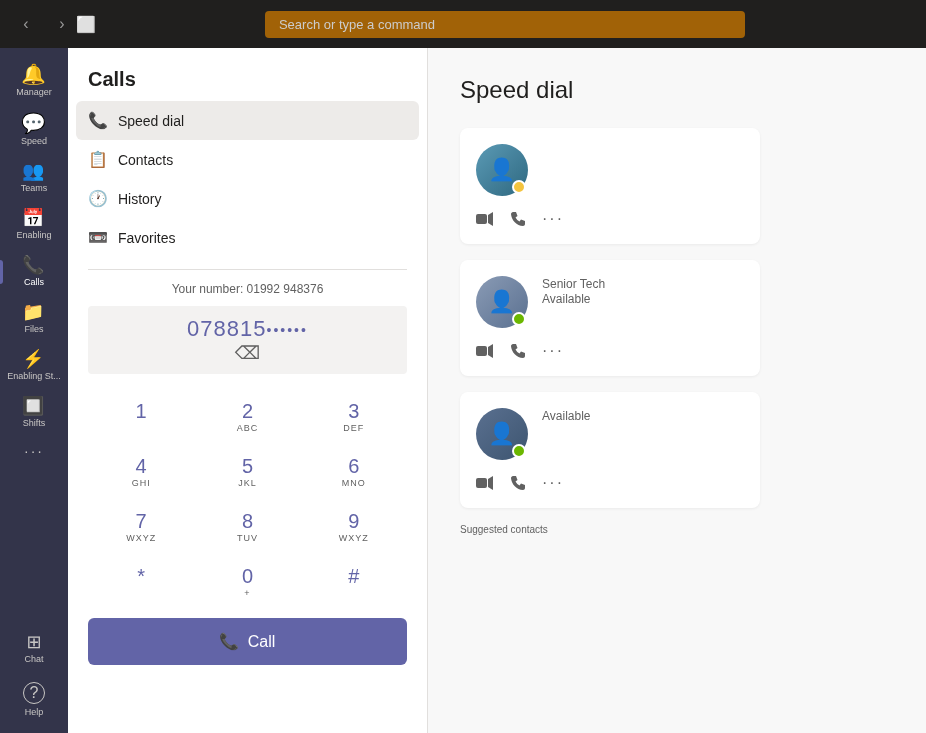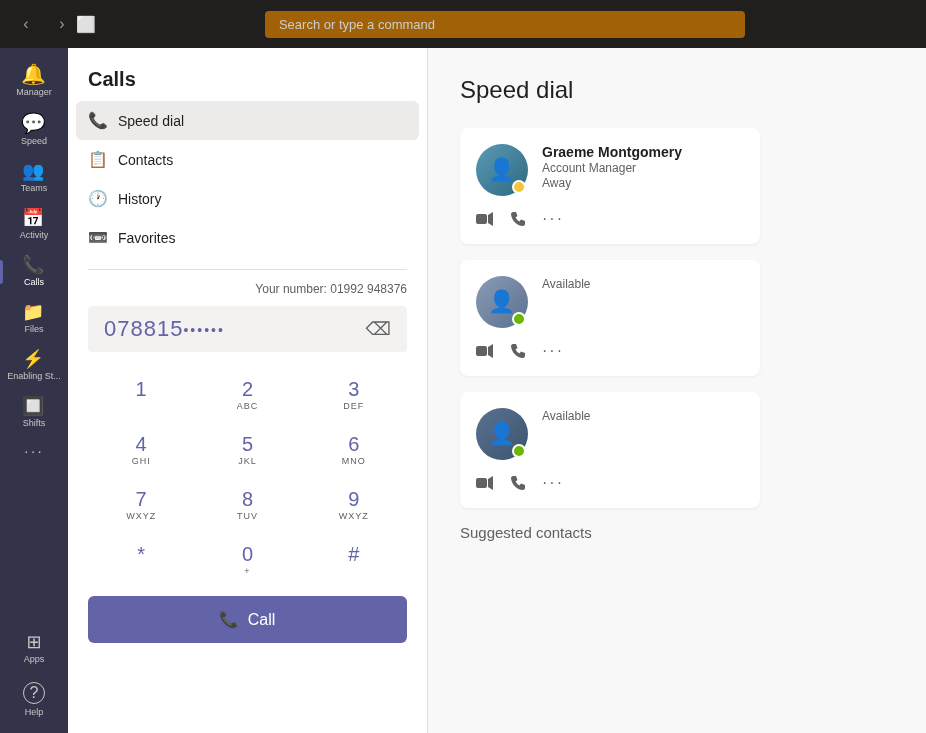--- a/index.html
+++ b/index.html
@@ -109,37 +109,38 @@
     .nav-menu-item.active { background: #edebe9; font-weight: 500; }
     .nav-menu-icon { font-size: 16px; color: #616161; }
 
     .divider { height: 1px; background: #e1dfdd; margin: 12px 20px; }
 
     
     .dialpad-area {
       flex: 1;
       display: flex;
       flex-direction: column;
-      align-items: flex-end;
+      align-items: center;
       padding: 0 20px 18px;
     }
     .your-number { font-size: 12px; color: #616161; margin-bottom: 10px; }
     .phone-input {
       width: 100%;
       background: #f3f2f1;
       border: none;
       border-radius: 4px;
       padding: 10px 16px;
       font-size: 22px;
       color: #201f1e;
       text-align: left;
       display: flex;
       align-items: center;
       justify-content: space-between;
       margin-bottom: 16px;
+      flex-direction: column;
     }
     .phone-input-text { color: #6264a7; font-size: 22px; letter-spacing: 1px; }
     .backspace-btn { color: #616161; font-size: 18px; cursor: pointer; }
 
     .dialpad-grid {
       display: grid;
       grid-template-columns: repeat(3, 1fr);
       width: 100%;
       gap: 0;
     }
@@ -220,21 +221,21 @@
     .avatar-placeholder {
       width: 52px; height: 52px;
       border-radius: 50%;
       background: #5b8db8;
       display: flex; align-items: center; justify-content: center;
       color: white; font-size: 20px; font-weight: bold;
       flex-shrink: 0;
       position: relative;
     }
 
-    .suggested-label { font-size: 15px; color: #616161; margin-top: 12px; font-weight: 500; }
+    .suggested-label { font-size: 10px; color: #616161; margin-top: 12px; font-weight: 500; }
   </style>
 </head>
 <body>
 
 <div class="top-bar">
   <div class="top-bar-nav">
     <div class="nav-arrow">‹</div>
     <div class="nav-arrow">›</div>
   </div>
   <div class="top-bar-expand">⬜</div>
@@ -253,21 +254,21 @@
     <div class="sidebar-item">
       <span class="sidebar-icon">💬</span>
       <span class="sidebar-label">Speed</span>
     </div>
     <div class="sidebar-item">
       <span class="sidebar-icon" style="font-size:18px;">👥</span>
       <span class="sidebar-label">Teams</span>
     </div>
     <div class="sidebar-item">
       <span class="sidebar-icon" style="font-size:18px;">📅</span>
-      <span class="sidebar-label">Activity</span>
+      <span class="sidebar-label">Enabling</span>
     </div>
     <div class="sidebar-item active">
       <span class="sidebar-icon" style="font-size:18px;">📞</span>
       <span class="sidebar-label">Calls</span>
     </div>
     <div class="sidebar-item">
       <span class="sidebar-icon" style="font-size:18px;">📁</span>
       <span class="sidebar-label">Files</span>
     </div>
     <div class="sidebar-item">
@@ -278,21 +279,21 @@
       <span class="sidebar-icon" style="font-size:18px;">🔲</span>
       <span class="sidebar-label">Shifts</span>
     </div>
     <div class="sidebar-item">
       <span class="sidebar-icon" style="font-size:14px; letter-spacing:2px;">···</span>
     </div>
     <div class="sidebar-spacer"></div>
     <div class="sidebar-bottom">
       <div class="sidebar-item">
         <span class="sidebar-icon" style="font-size:18px;">⊞</span>
-        <span class="sidebar-label">Apps</span>
+        <span class="sidebar-label">Chat</span>
       </div>
       <div class="sidebar-item">
         <span class="sidebar-icon" style="font-size:16px; border:1px solid #c8c6c4; border-radius:50%; width:22px; height:22px; display:flex; align-items:center; justify-content:center;">?</span>
         <span class="sidebar-label">Help</span>
       </div>
     </div>
   </div>
 
   <div class="left-panel">
     <div class="left-panel-header">Calls</div>
@@ -389,25 +390,20 @@
 
 
     <div class="contacts-row">
 
       <div class="contact-card">
         <div class="contact-info">
           <div class="avatar-placeholder avatar-graeme" style="background: linear-gradient(135deg, #5b9ab5 0%, #2e6880 100%);">
             <span style="font-size:22px;">👤</span>
             <div class="status-dot status-away"></div>
           </div>
-          <div class="contact-text">
-            <div class="contact-name">Graeme Montgomery</div>
-            <div class="contact-role">Account Manager</div>
-            <div class="contact-status">Away</div>
-          </div>
         </div>
         <div class="contact-actions">
           <div class="action-btn">
             <svg width="18" height="14" viewBox="0 0 18 14" fill="none" xmlns="http://www.w3.org/2000/svg">
               <rect x="0" y="2" width="11" height="10" rx="2" fill="#616161"></rect>
               <polygon points="12,3 17,0 17,14 12,11" fill="#616161"></polygon>
             </svg>
           </div>
           <div class="action-btn">
             <svg width="16" height="16" viewBox="0 0 16 16" fill="none" xmlns="http://www.w3.org/2000/svg">
@@ -420,20 +416,21 @@
         </div>
       </div>
 
       <div class="contact-card">
         <div class="contact-info">
           <div class="avatar-placeholder" style="background: linear-gradient(135deg, #8a9bb5 0%, #5a7090 100%);">
             <span style="font-size:22px;">👤</span>
             <div class="status-dot status-available"></div>
           </div>
           <div class="contact-text">
+            <div class="contact-role">Senior Tech</div>
             <div class="contact-status">Available</div>
           </div>
         </div>
         <div class="contact-actions">
           <div class="action-btn">
             <svg width="18" height="14" viewBox="0 0 18 14" fill="none">
               <rect x="0" y="2" width="11" height="10" rx="2" fill="#616161"></rect>
               <polygon points="12,3 17,0 17,14 12,11" fill="#616161"></polygon>
             </svg>
           </div>

